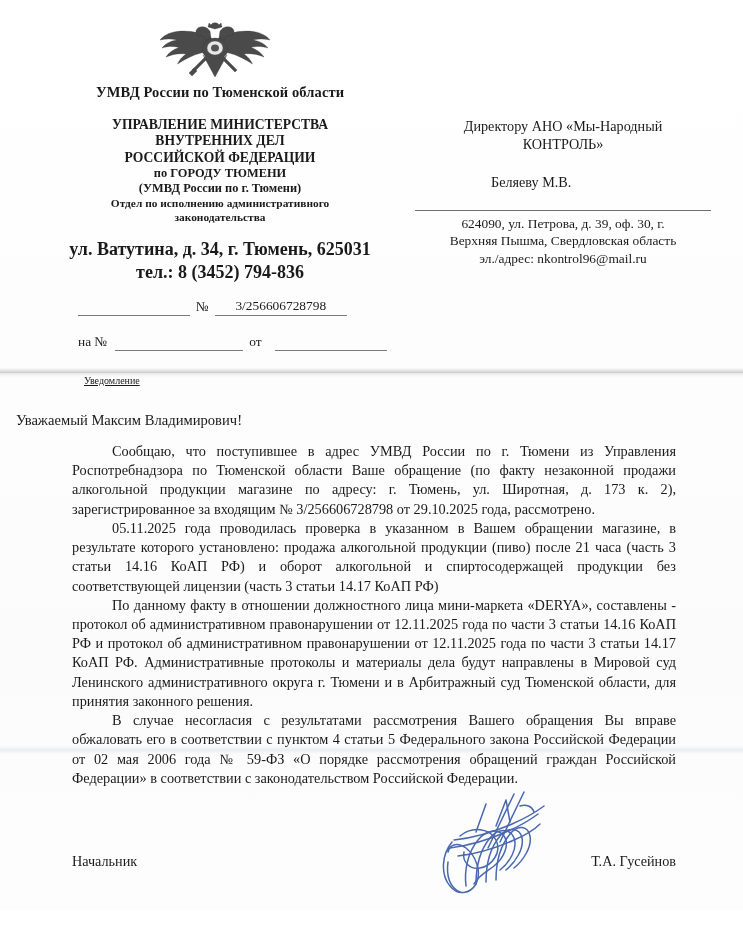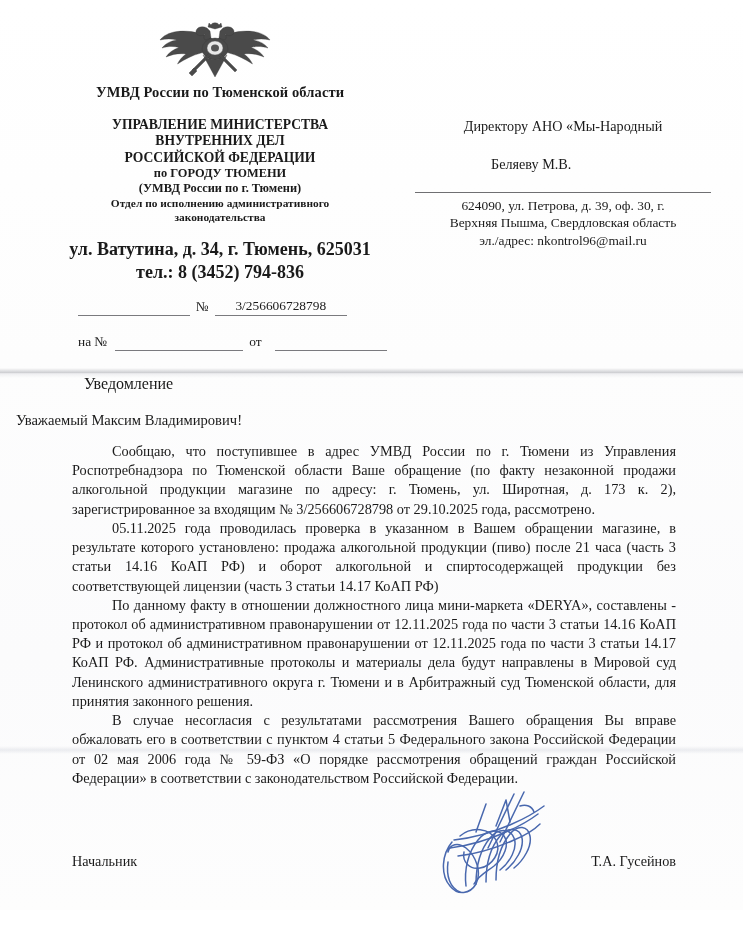--- a/index.html
+++ b/index.html
@@ -152,21 +152,22 @@
     min-width: 120px;
     text-align: center;
   }
   .ref-small { padding-bottom: 1px; white-space: nowrap; }
 
   
   .doc-kind {
     position: absolute;
     left: 84px;
     top: 375px;
-    font-size: 16px;
+    font-size: 10px;
+    text-decoration: underline;
   }
 
   
   .salutation {
     position: absolute;
     left: 16px;
     top: 412px;
     width: 743px;
     font-size: 14.6px;
   }
@@ -259,20 +260,21 @@
     <div class="lh-line-smaller">законодательства</div>
     <div class="lh-contact">
       <div>ул. Ватутина, д. 34, г. Тюмень, 625031</div>
       <div>тел.: 8 (3452) 794-836</div>
     </div>
   </div>
 
   <div class="addressee">
     <div class="who">
       <div>Директору АНО «Мы-Народный</div>
+      <div>КОНТРОЛЬ»</div>
     </div>
     <div class="person">Беляеву М.В.</div>
     <div class="addr-rule"></div>
     <div class="addr-lines">
       <div>624090, ул. Петрова, д. 39, оф. 30, г.</div>
       <div>Верхняя Пышма, Свердловская область</div>
       <div>эл./адрес: nkontrol96@mail.ru</div>
     </div>
   </div>
 

